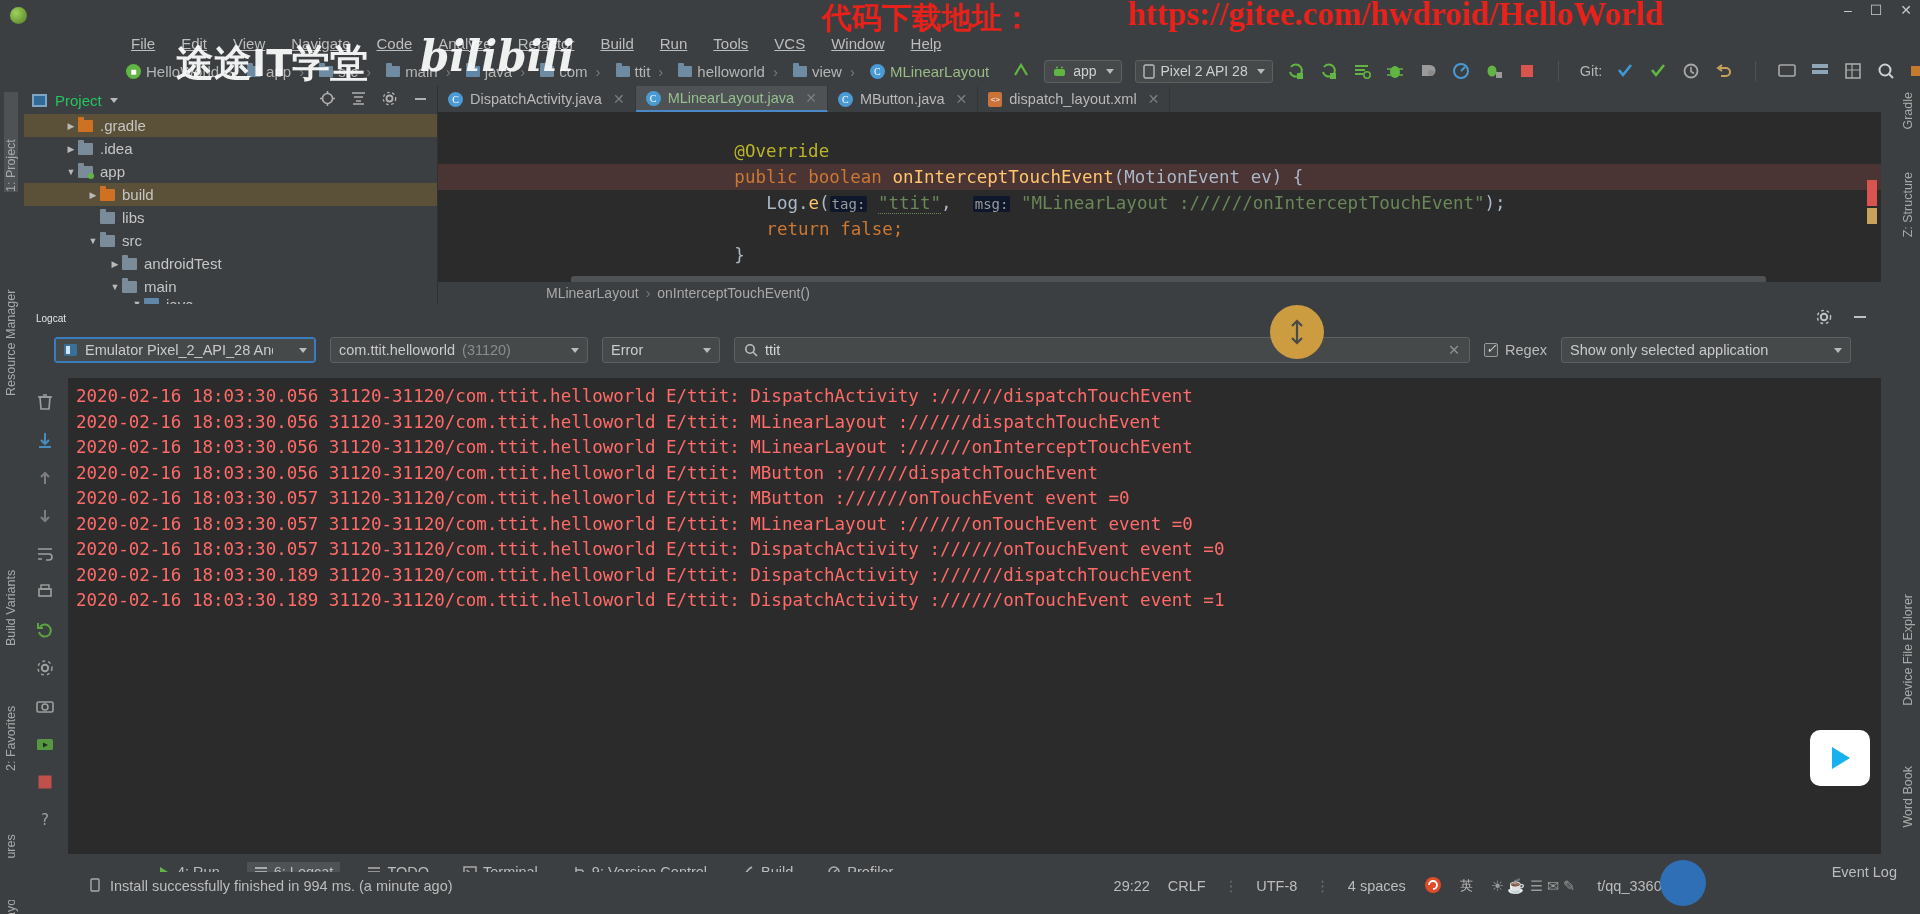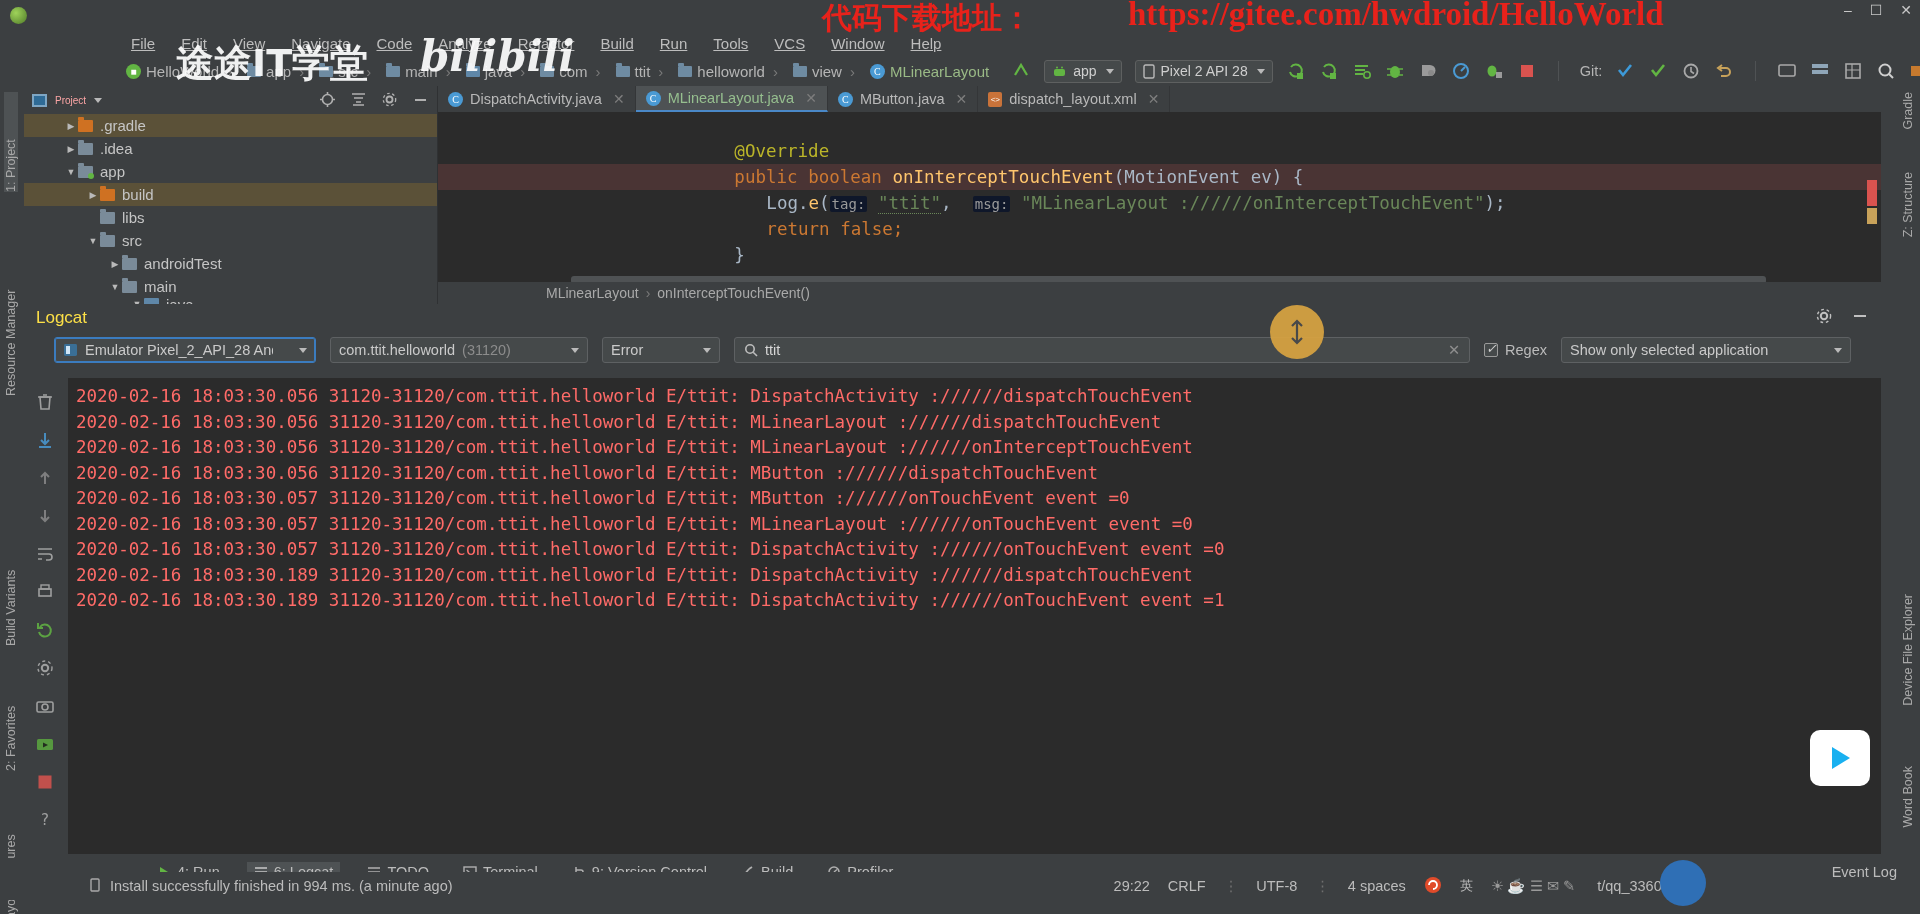--- a/index.html
+++ b/index.html
@@ -75,22 +75,22 @@
   }
   .vtext { position:absolute; writing-mode:vertical-rl; transform:rotate(180deg);
     font-size:12.5px; color:#a9a9a9; white-space:nowrap; }
   .vtext.sel { background:#4e5254; }
 
   
   .projectpanel {
     position:absolute; left:24px; top:86px; width:414px; height:218px; background:#3c3f41;
     border-right:1px solid #2f3133;
   }
-  .pp-header { height:28px; display:flex; align-items:center; padding:0 8px; font-size:10px;
-    color:#fca5a5; gap:8px; }
+  .pp-header { height:28px; display:flex; align-items:center; padding:0 8px; font-size:15px;
+    color:#22c55e; gap:8px; }
   .pp-header .sq { width:15px; height:13px; border:2px solid #7ea6c4; background:#2f6b96; flex:none; }
   .pp-actions { margin-left:auto; display:flex; gap:14px; align-items:center; color:#b0b0b0; }
   .tree { font-size:15px; color:#c5c5c5; }
   .trow { height:23px; display:flex; align-items:center; white-space:nowrap; }
   .trow.hl { background:#5b5138; }
   .trow .arrow { width:14px; text-align:center; color:#b9b9b9; font-size:9px; flex:none; }
   .fldr { width:15px; height:12px; border-radius:1px; margin-right:7px; flex:none; position:relative; }
   .fldr:before { content:""; position:absolute; left:0; top:-3px; width:6px; height:3px;
     border-radius:1px 1px 0 0; background:inherit; }
   .fldr.orange { background:#cf7122; }
@@ -121,21 +121,21 @@
   .plain { color:#a9b7c6; }
   .hint { background:#0f172a; color:#9a9a9a; font-size:14px; padding:0 2px; border-radius:2px; }
   .hl-line { position:absolute; left:0; right:0; height:26px; background:#4a3434; }
   .bp { position:absolute; width:17px; height:17px; border-radius:50%; background:#db5860; }
   .breadcrumb-ed { position:absolute; left:0; bottom:0; height:22px; width:100%;
     background:#3c3f41; display:flex; align-items:center; font-size:14px; color:#a9a9a9;
     padding-left:108px; gap:7px; }
 
   
   .logcat { position:absolute; left:24px; top:304px; width:1857px; height:572px; background:#3c3f41; }
-  .lc-title { height:28px; display:flex; align-items:center; padding:0 12px; font-size:17px; color:#fde047; }
+  .lc-title { height:28px; display:flex; align-items:center; padding:0 12px; font-size:10px; color:#e5e5e5; }
   .lc-title .right { margin-left:auto; display:flex; gap:18px; align-items:center; }
   .lc-filter { height:36px; display:flex; align-items:center; gap:14px; padding:0 30px 0 30px; }
   .dd {
     display:flex; align-items:center; height:26px; padding:0 8px; background:#45494a;
     border:1px solid #5e6163; border-radius:3px; font-size:14.5px; color:#cacaca; gap:7px;
   }
   .dd.focus { border-color:#3b7cbf; box-shadow:0 0 0 1px #3b7cbf inset; }
   .dd .caret2 { margin-left:auto; border-left:4px solid transparent; border-right:4px solid transparent;
     border-top:5px solid #bababa; }
   .searchbox {

